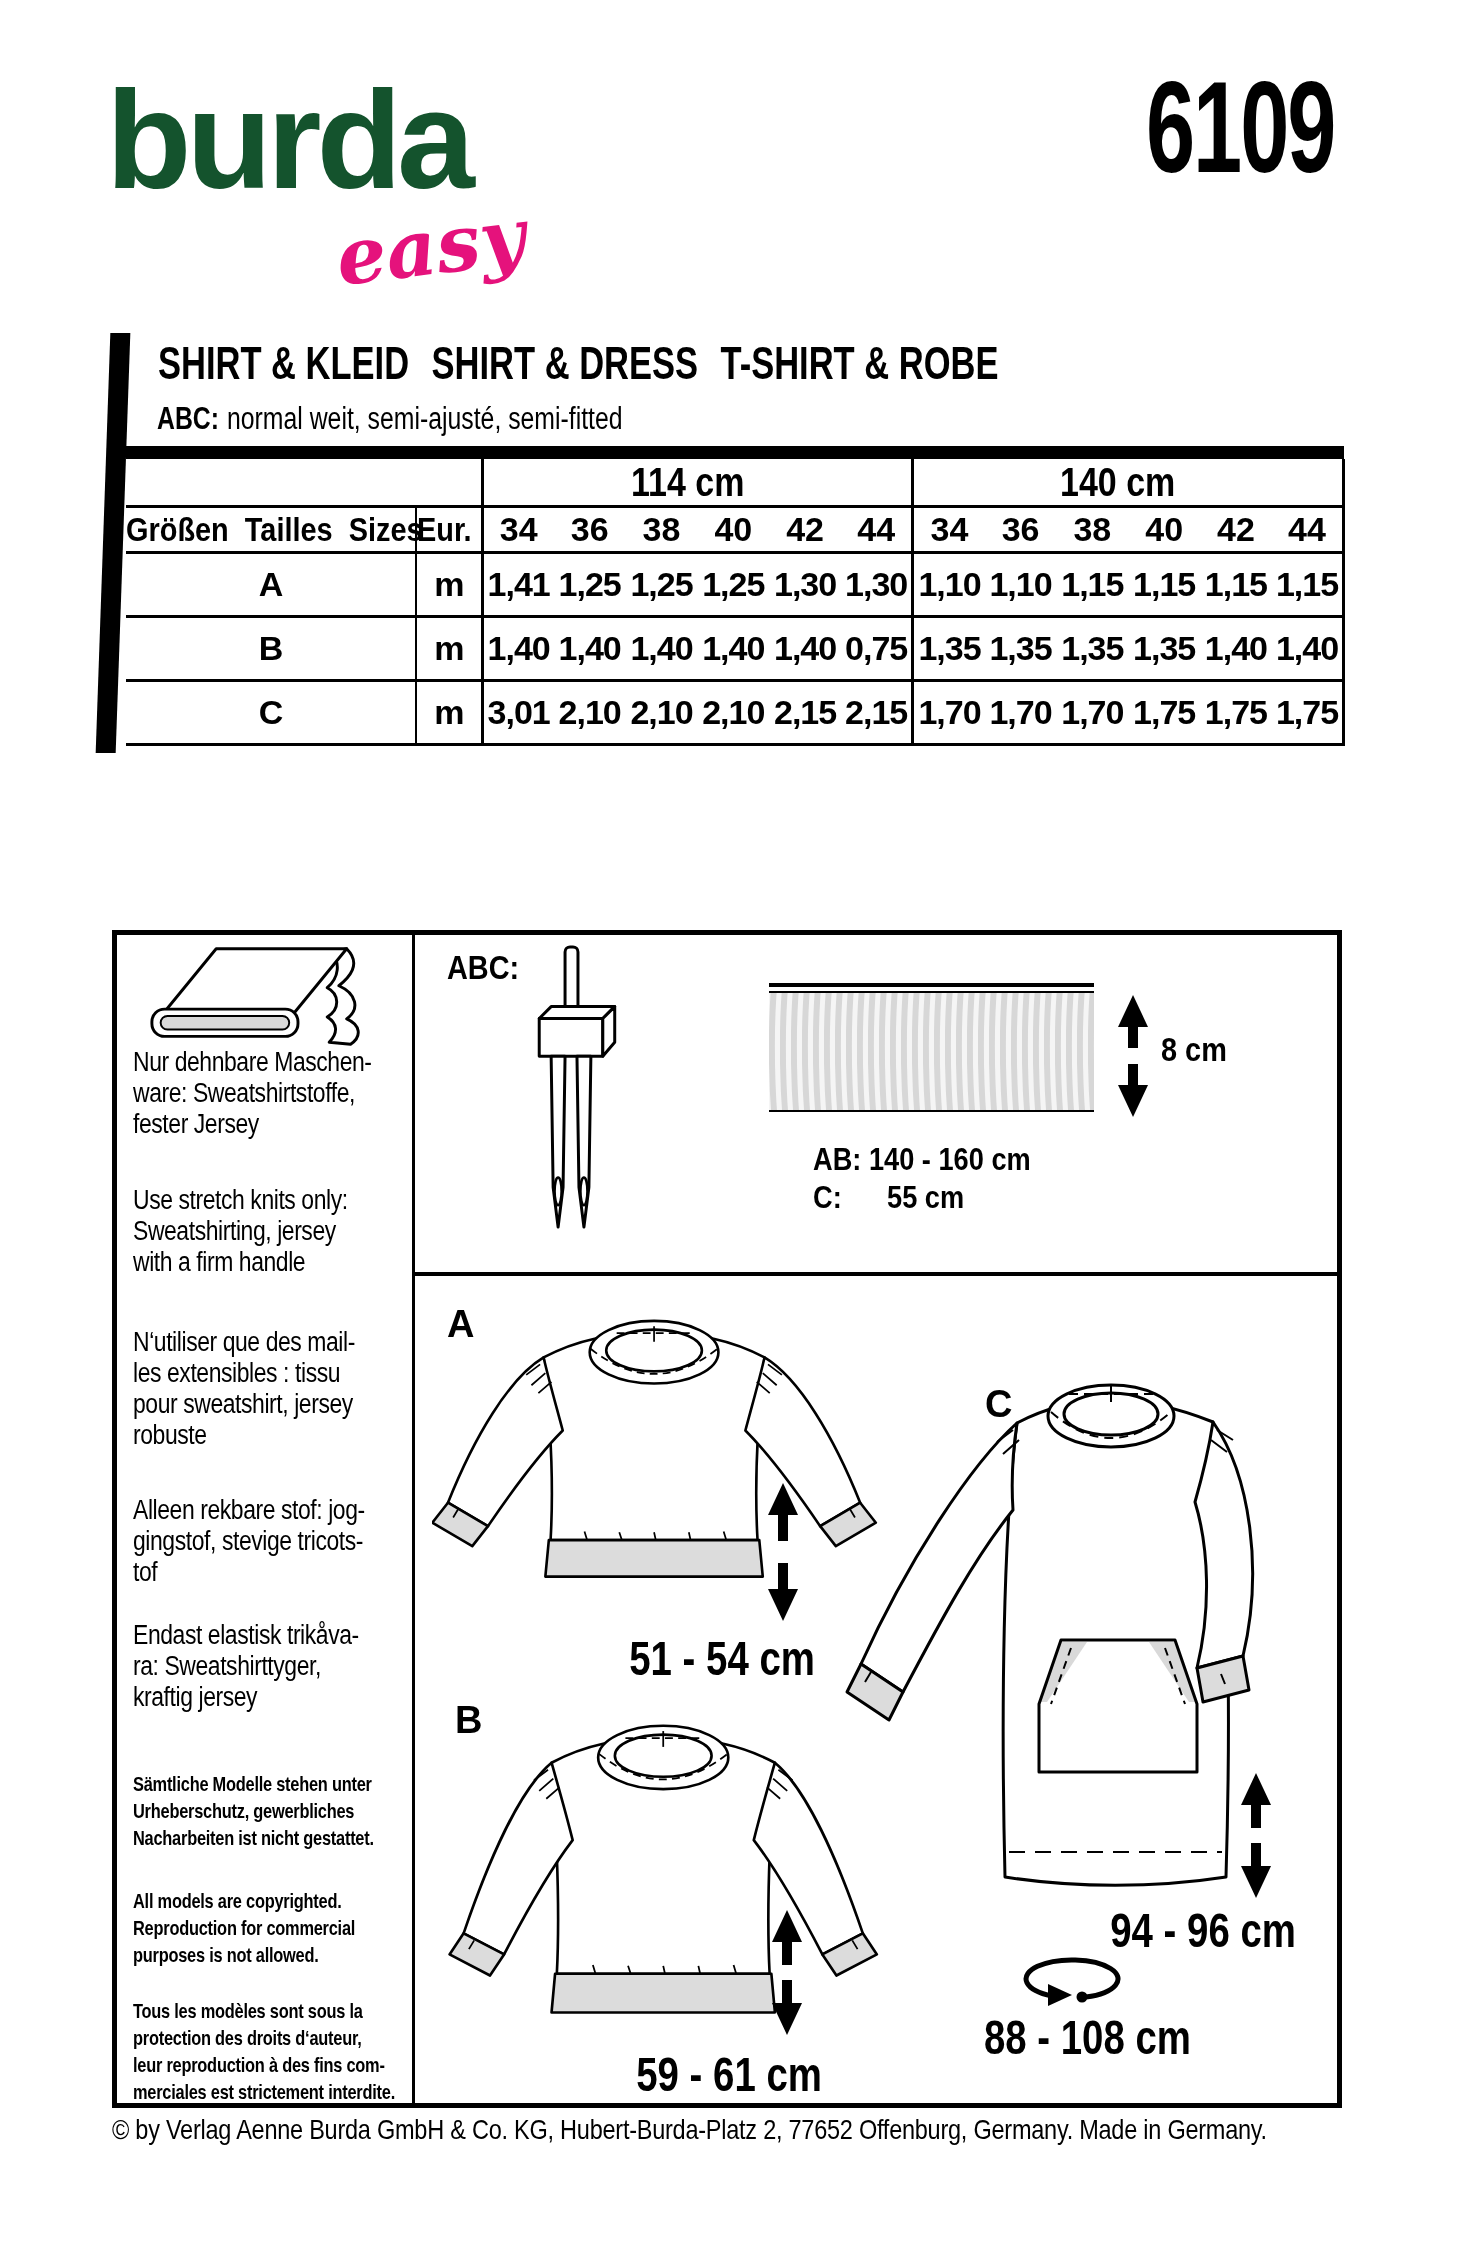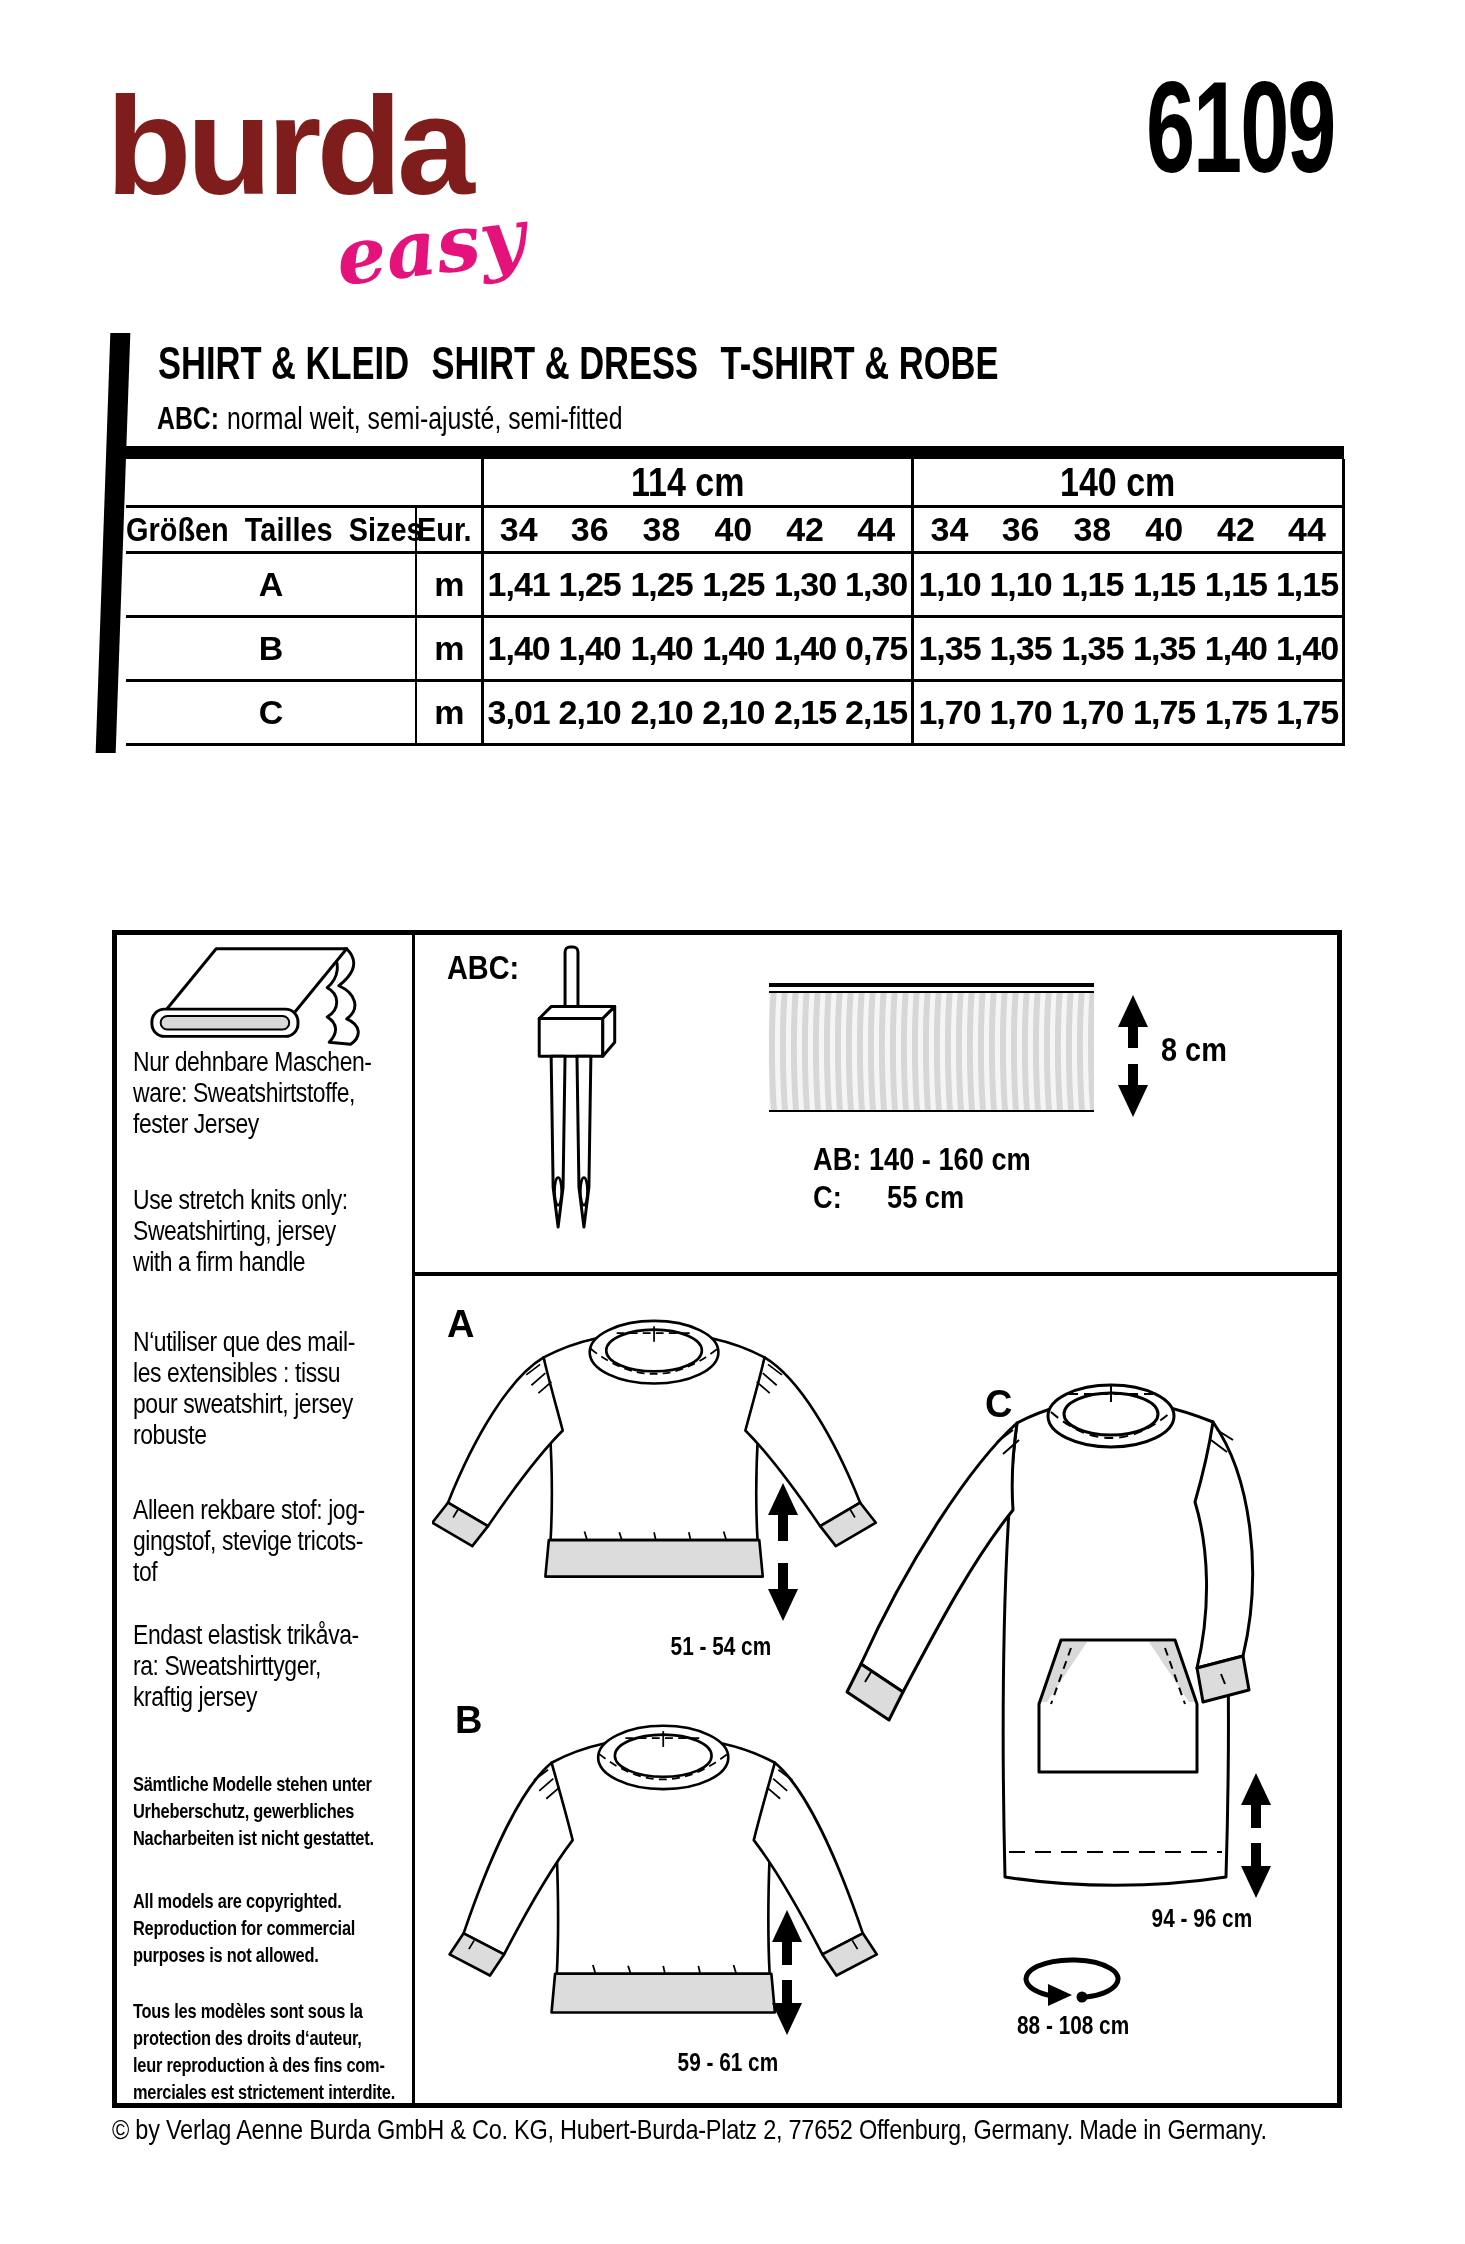--- a/index.html
+++ b/index.html
@@ -39,31 +39,31 @@
   .hdiv{background:#000;}
   .note{font-size:27px;line-height:31px;letter-spacing:-.5px;white-space:pre-line;
         transform:scaleX(.85);transform-origin:0 0;}
   .legal{font-size:21px;line-height:27px;font-weight:bold;letter-spacing:-.3px;
          white-space:pre-line;transform:scaleX(.78);transform-origin:0 0;}
   .abc-lab{font-weight:bold;font-size:34px;transform:scaleX(.85);transform-origin:0 0;}
   .cm8{font-weight:bold;font-size:34px;transform:scaleX(.85);transform-origin:0 0;white-space:nowrap;}
   .wline{font-weight:bold;font-size:32px;line-height:38px;white-space:pre;
          transform:scaleX(.85);transform-origin:0 0;}
   .gml{font-weight:bold;font-size:38px;}
-  .dim{font-weight:bold;font-size:26px;text-align:center;white-space:nowrap;}
+  .dim{font-weight:bold;font-size:48px;text-align:center;white-space:nowrap;}
   .dim .in{display:inline-block;transform:scaleX(.8);}
   .footer{font-size:28px;letter-spacing:-.3px;white-space:nowrap;
           transform:scaleX(.84);transform-origin:0 0;}
 </style>
 </head>
 <body>
 
 <div class="page">
 
-  <div class="abs logo-word" style="left:106px;top:76px;color:#7f1d1d">burda</div>
+  <div class="abs logo-word" style="left:106px;top:70px;color:#14532d">burda</div>
   <div class="abs logo-sub" style="left:336px;top:208px;color:#e5127c">easy</div>
   <div class="abs pat-num" style="left:1146px;top:62px">6109</div>
 
   <div class="abs vbar" style="left:103px;top:333px;width:20px;height:420px"></div>
   <div class="abs title" style="left:158px;top:338px">
     <span>SHIRT &amp; KLEID</span><span>SHIRT &amp; DRESS</span><span>T-SHIRT &amp; ROBE</span>
   </div>
   <div class="abs subtitle" style="left:157px;top:402px">
     <span class="b">ABC:</span><span>normal weit, semi-ajusté, semi-fitted</span>
   </div>

